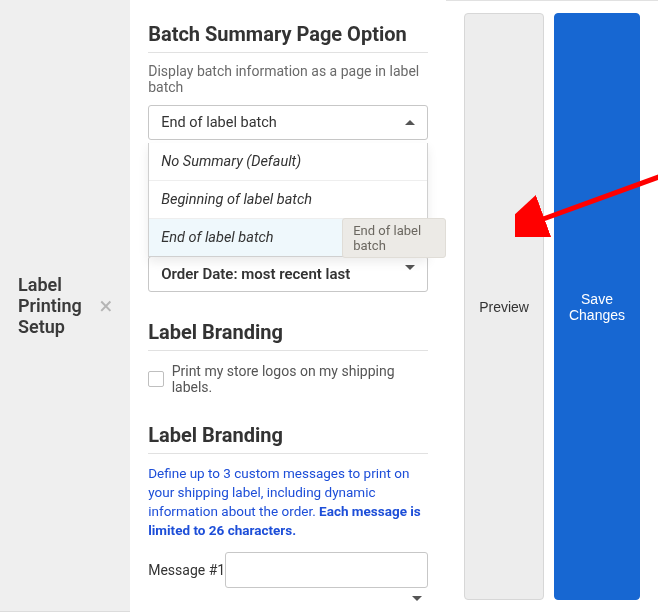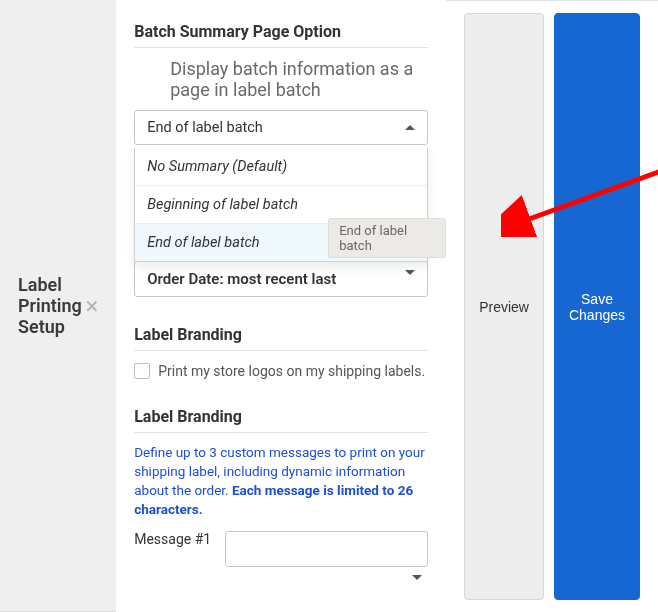--- a/index.html
+++ b/index.html
@@ -38,37 +38,36 @@
     font-size: 24px;
     line-height: 1;
     cursor: pointer;
   }
   .body {
     padding: 12px 18px 0 18px;
     flex: 1;
     position: relative;
   }
   .section-title {
-    font-size: 16px;
+    font-size: 20px;
     font-weight: 700;
     color: #333;
     margin: 10px 0 6px 0;
   }
   .section-title.mt {
     margin-top: 28px;
   }
   .divider {
     border-bottom: 1px solid #e1e1e1;
     margin: 6px 0 10px 0;
   }
   .subtext {
-    font-size: 18px;
+    font-size: 14px;
     color: #6a6a6a;
     margin-bottom: 10px;
-    margin-left: 36px;
   }
   .select-wrap {
     position: relative;
   }
   .select {
     width: 100%;
     border: 1px solid #c7c7c7;
     border-radius: 3px;
     padding: 8px 12px;
     font-size: 14.5px;
@@ -155,21 +154,21 @@
   }
   .messages-desc {
     font-size: 13.5px;
     color: #1d4ed8;
     margin: 8px 0 12px 0;
     line-height: 1.4;
   }
   .messages-desc .bold { font-weight: 700; }
   .msg-row {
     display: flex;
-    gap: 14px;
+    align-items: center;
   }
   .msg-label {
     font-size: 14px;
     color: #333;
     white-space: nowrap;
   }
   .msg-input {
     flex: 1;
     border: 1px solid #c7c7c7;
     border-radius: 3px;

